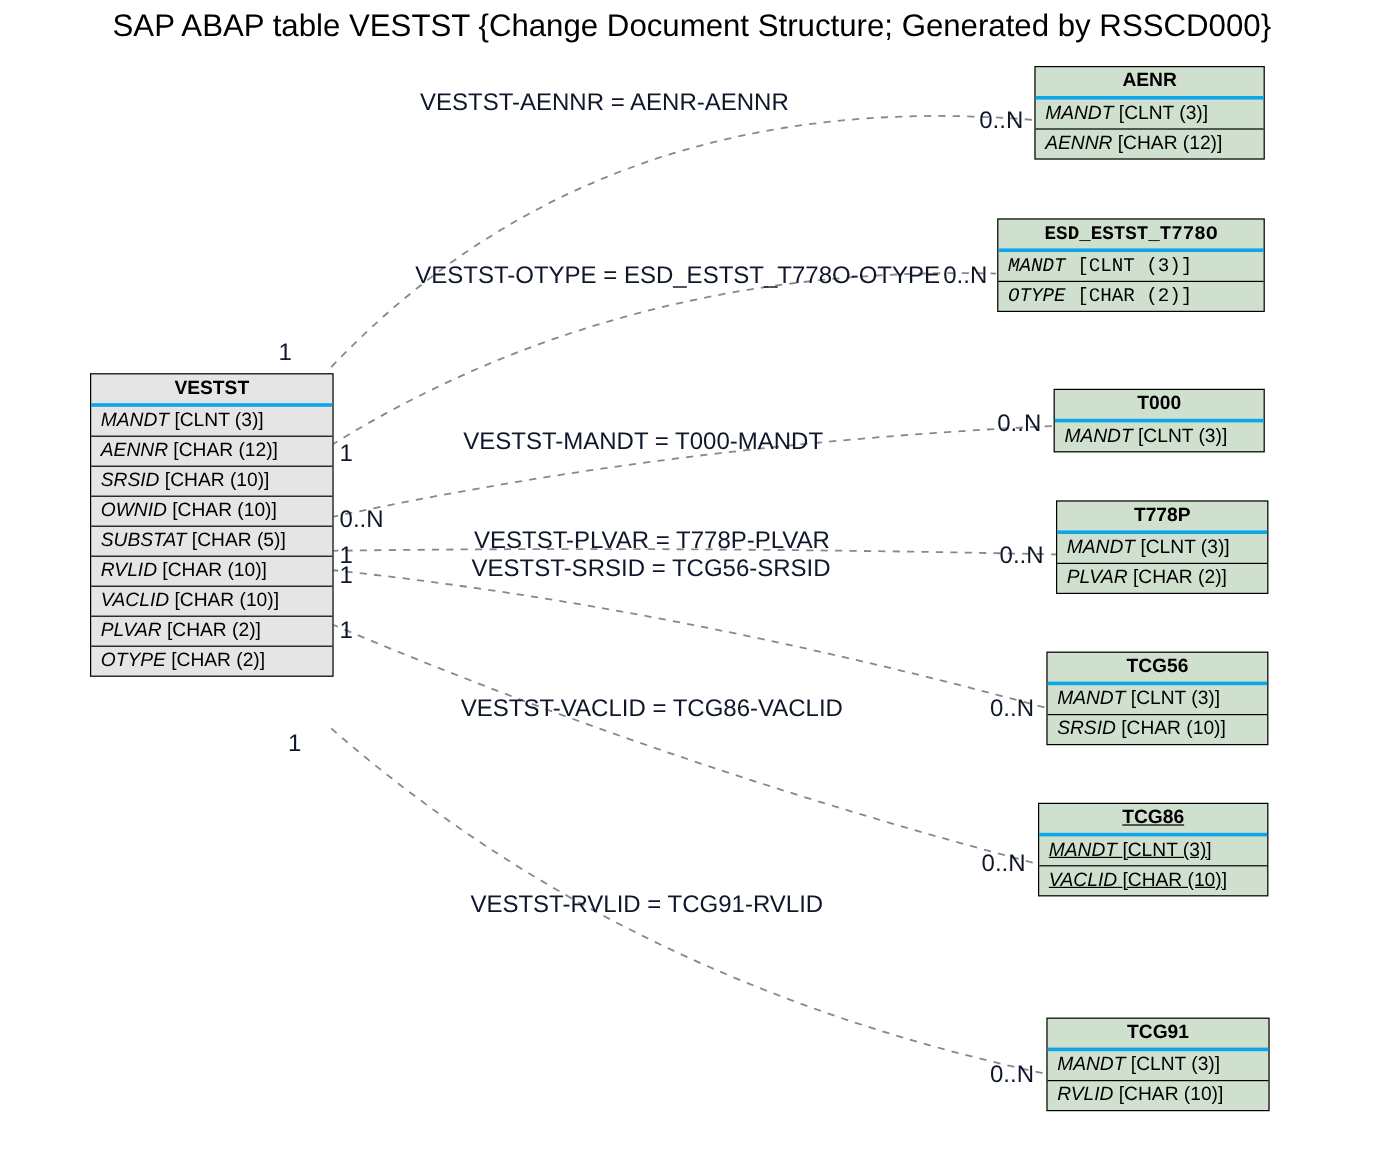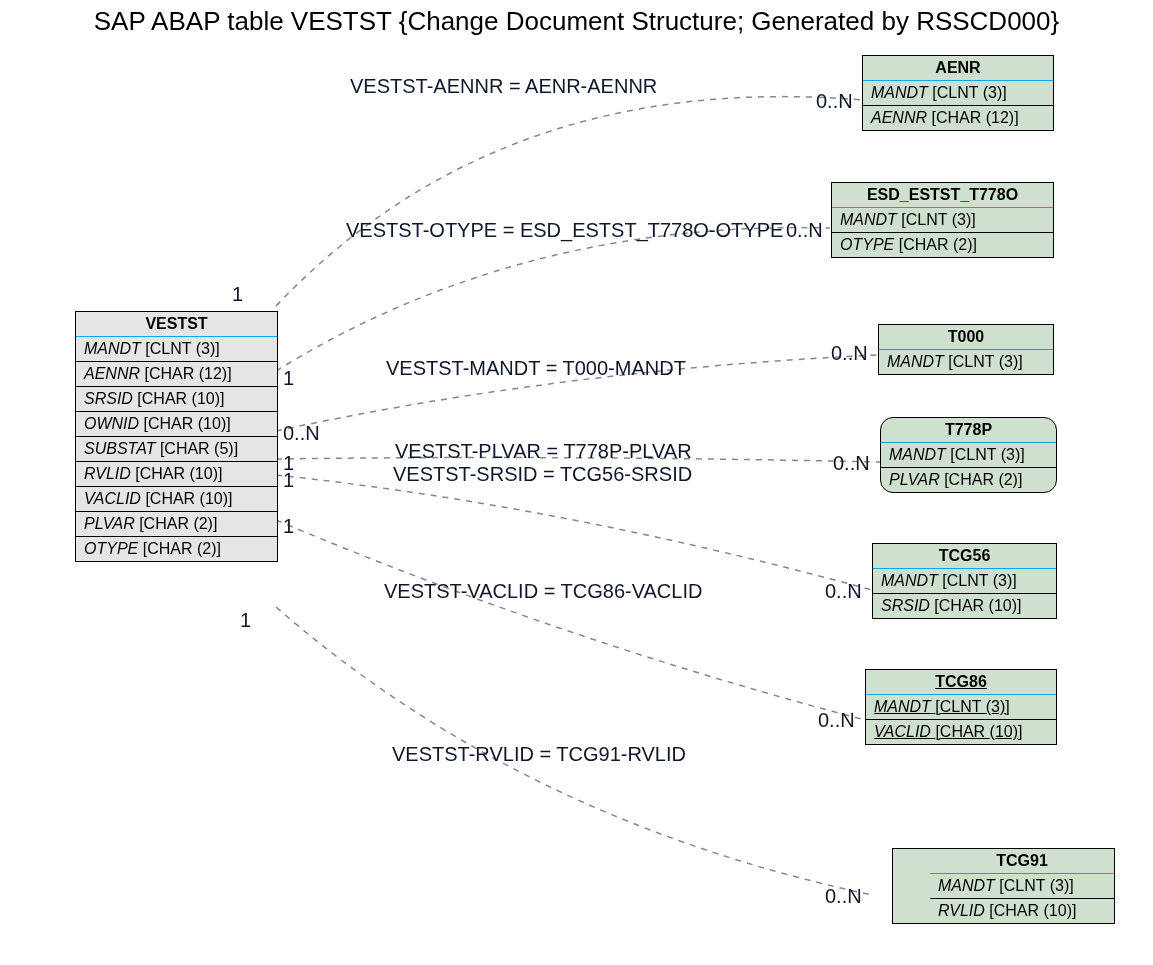--- a/index.html
+++ b/index.html
@@ -24,21 +24,21 @@
   }
   .entity {
     position: absolute;
     border: 1px solid #000;
     font-size: 16px;
   }
   .entity .hdr {
     font-weight: bold;
     text-align: center;
     padding: 3px 8px;
-    border-bottom: 1px solid #0ea5e9;
+    border-bottom: 3px solid #0ea5e9;
   }
   .entity .row {
     padding: 3px 8px;
     border-bottom: 1px solid #000;
     white-space: nowrap;
   }
   .entity .row:last-child {
     border-bottom: none;
   }
   .entity .row .fname {
@@ -100,50 +100,50 @@
   <div class="row"><span class="fname">PLVAR</span> <span>[CHAR (2)]</span></div>
   <div class="row"><span class="fname">OTYPE</span> <span>[CHAR (2)]</span></div>
 </div>
 
 <div class="entity rel-entity" style="left:862px; top:55px; width:190px;">
   <div class="hdr">AENR</div>
   <div class="row"><span class="fname">MANDT</span> <span>[CLNT (3)]</span></div>
   <div class="row"><span class="fname">AENNR</span> <span>[CHAR (12)]</span></div>
 </div>
 
-<div class="entity rel-entity" style="left:831px; top:182px; width:221px;">
+<div class="entity rel-entity" style="left:831px; top:182px; width:221px;font-family:Liberation Mono, monospace;">
   <div class="hdr">ESD_ESTST_T778O</div>
   <div class="row"><span class="fname">MANDT</span> <span>[CLNT (3)]</span></div>
   <div class="row"><span class="fname">OTYPE</span> <span>[CHAR (2)]</span></div>
 </div>
 
 <div class="entity rel-entity" style="left:878px; top:324px; width:174px;">
   <div class="hdr">T000</div>
   <div class="row"><span class="fname">MANDT</span> <span>[CLNT (3)]</span></div>
 </div>
 
-<div class="entity rel-entity" style="left:880px; top:417px; width:175px;border-radius:13px;">
+<div class="entity rel-entity" style="left:880px; top:417px; width:175px;">
   <div class="hdr">T778P</div>
   <div class="row"><span class="fname">MANDT</span> <span>[CLNT (3)]</span></div>
   <div class="row"><span class="fname">PLVAR</span> <span>[CHAR (2)]</span></div>
 </div>
 
 <div class="entity rel-entity" style="left:872px; top:543px; width:183px;">
   <div class="hdr">TCG56</div>
   <div class="row"><span class="fname">MANDT</span> <span>[CLNT (3)]</span></div>
   <div class="row"><span class="fname">SRSID</span> <span>[CHAR (10)]</span></div>
 </div>
 
 <div class="entity rel-entity" style="left:865px; top:669px; width:190px;text-decoration:underline;">
   <div class="hdr">TCG86</div>
   <div class="row"><span class="fname">MANDT</span> <span>[CLNT (3)]</span></div>
   <div class="row"><span class="fname">VACLID</span> <span>[CHAR (10)]</span></div>
 </div>
 
-<div class="entity rel-entity" style="left:892px; top:848px; width:184px;padding-left:37px;">
+<div class="entity rel-entity" style="left:872px; top:848px; width:184px;">
   <div class="hdr">TCG91</div>
   <div class="row"><span class="fname">MANDT</span> <span>[CLNT (3)]</span></div>
   <div class="row"><span class="fname">RVLID</span> <span>[CHAR (10)]</span></div>
 </div>
 
 <div class="lbl" style="left:350px; top:75px;">VESTST-AENNR = AENR-AENNR</div>
 <div class="lbl" style="left:346px; top:219px;">VESTST-OTYPE = ESD_ESTST_T778O-OTYPE</div>
 <div class="lbl" style="left:386px; top:357px;">VESTST-MANDT = T000-MANDT</div>
 <div class="lbl" style="left:395px; top:440px;">VESTST-PLVAR = T778P-PLVAR</div>
 <div class="lbl" style="left:393px; top:463px;">VESTST-SRSID = TCG56-SRSID</div>

